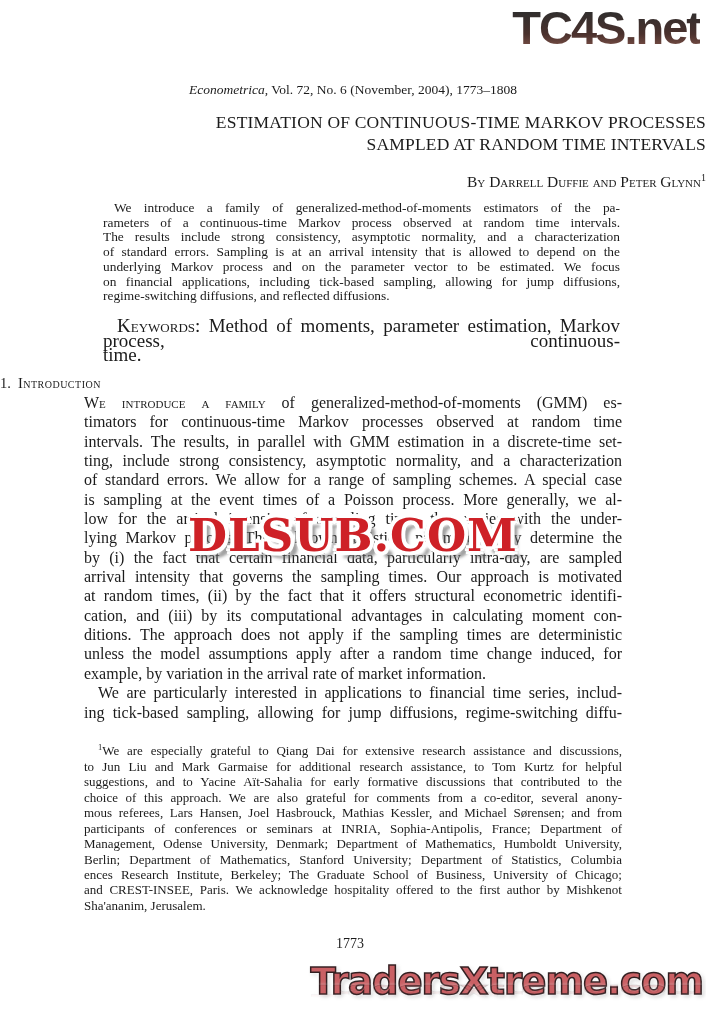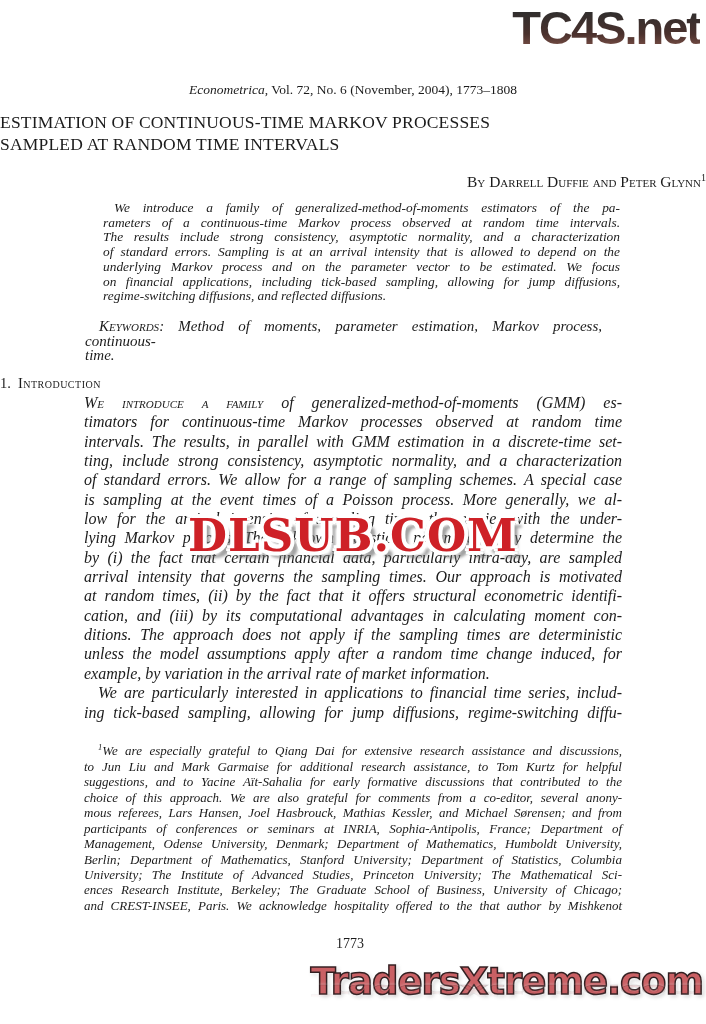--- a/index.html
+++ b/index.html
@@ -69,21 +69,21 @@
     position: absolute;
     left: 0; right: 0; top: 82px;
     text-align: center;
     font-size: 13.5px;
   }
   .journal-line .it { font-style: italic; }
 
   .title {
     position: absolute;
     left: 0; right: 0; top: 111px;
-    text-align: left;
+    text-align: right;
     font-size: 17.5px;
     line-height: 22px;
     letter-spacing: 0.2px;
   }
 
   .byline {
     position: absolute;
     left: 0; right: 0; top: 172px;
     text-align: right;
     font-size: 15.5px;
@@ -95,22 +95,22 @@
   .abstract {
     position: absolute;
     left: 103px; width: 517px; top: 201px;
     font-size: 13.4px;
     line-height: 14.7px;
   }
   .abstract .jl:first-child { text-indent: 11px; }
 
   .keywords {
     position: absolute;
-    left: 85px; width: 517px; top: 319px;
-    font-size: 15px;
+    left: 103px; width: 517px; top: 319px;
+    font-size: 19px;
     line-height: 14.7px;
   }
   .keywords .lead { font-variant: small-caps; }
   .keywords .jl:first-child { text-indent: 14px; }
 
   
   .section-heading {
     position: absolute;
     left: 0; right: 0; top: 375px;
     font-size: 14.5px;
@@ -118,21 +118,21 @@
   .section-heading .num { margin-right: 7px; }
   .section-heading .sc { font-variant: small-caps; letter-spacing: 0.5px; }
 
   
   .body-col {
     position: absolute;
     left: 84px; width: 538px; top: 393px;
     font-size: 16px;
     line-height: 19.35px;
   }
-  .jl { text-align: justify; text-align-last: justify; font-style: italic; }
+  .jl { text-align: justify; text-align-last: justify; }
   .jl.end { text-align-last: left; }
   .lead-sc { font-variant: small-caps; }
   .para2 .jl:first-child { text-indent: 14px; }
 
   
   .footnote {
     position: absolute;
     left: 84px; width: 538px; top: 740px;
     font-size: 13px;
     line-height: 15.45px;
@@ -221,23 +221,23 @@
       <sup>1</sup><span>We are especially grateful to Qiang Dai for extensive research assistance and discussions,</span>
     </div>
     <div>
         <div class="jl">to Jun Liu and Mark Garmaise for additional research assistance, to Tom Kurtz for helpful</div>
         <div class="jl">suggestions, and to Yacine Aït-Sahalia for early formative discussions that contributed to the</div>
         <div class="jl">choice of this approach. We are also grateful for comments from a co-editor, several anony-</div>
         <div class="jl">mous referees, Lars Hansen, Joel Hasbrouck, Mathias Kessler, and Michael Sørensen; and from</div>
         <div class="jl">participants of conferences or seminars at INRIA, Sophia-Antipolis, France; Department of</div>
         <div class="jl">Management, Odense University, Denmark; Department of Mathematics, Humboldt University,</div>
         <div class="jl">Berlin; Department of Mathematics, Stanford University; Department of Statistics, Columbia</div>
-        <div class="jl">University; The Institute of Advanced Studies, Princeton University; The Mathematical Sci-</div>
         <div class="jl">ences Research Institute, Berkeley; The Graduate School of Business, University of Chicago;</div>
-        <div class="jl">and CREST-INSEE, Paris. We acknowledge hospitality offered to the that author by Mishkenot</div>
+        <div class="jl">and CREST-INSEE, Paris. We acknowledge hospitality offered to the first author by Mishkenot</div>
+        <div class="jl end">Sha'ananim, Jerusalem.</div>
       </div>
   </div>
 
   <div class="page-number">1773</div>
 
   <div class="wm-bottom-wrap">
     <div class="wm-bottom">TradersXtreme.com</div>
     <div class="wm-bottom wm-bottom-reflection">TradersXtreme.com</div>
   </div>
 

